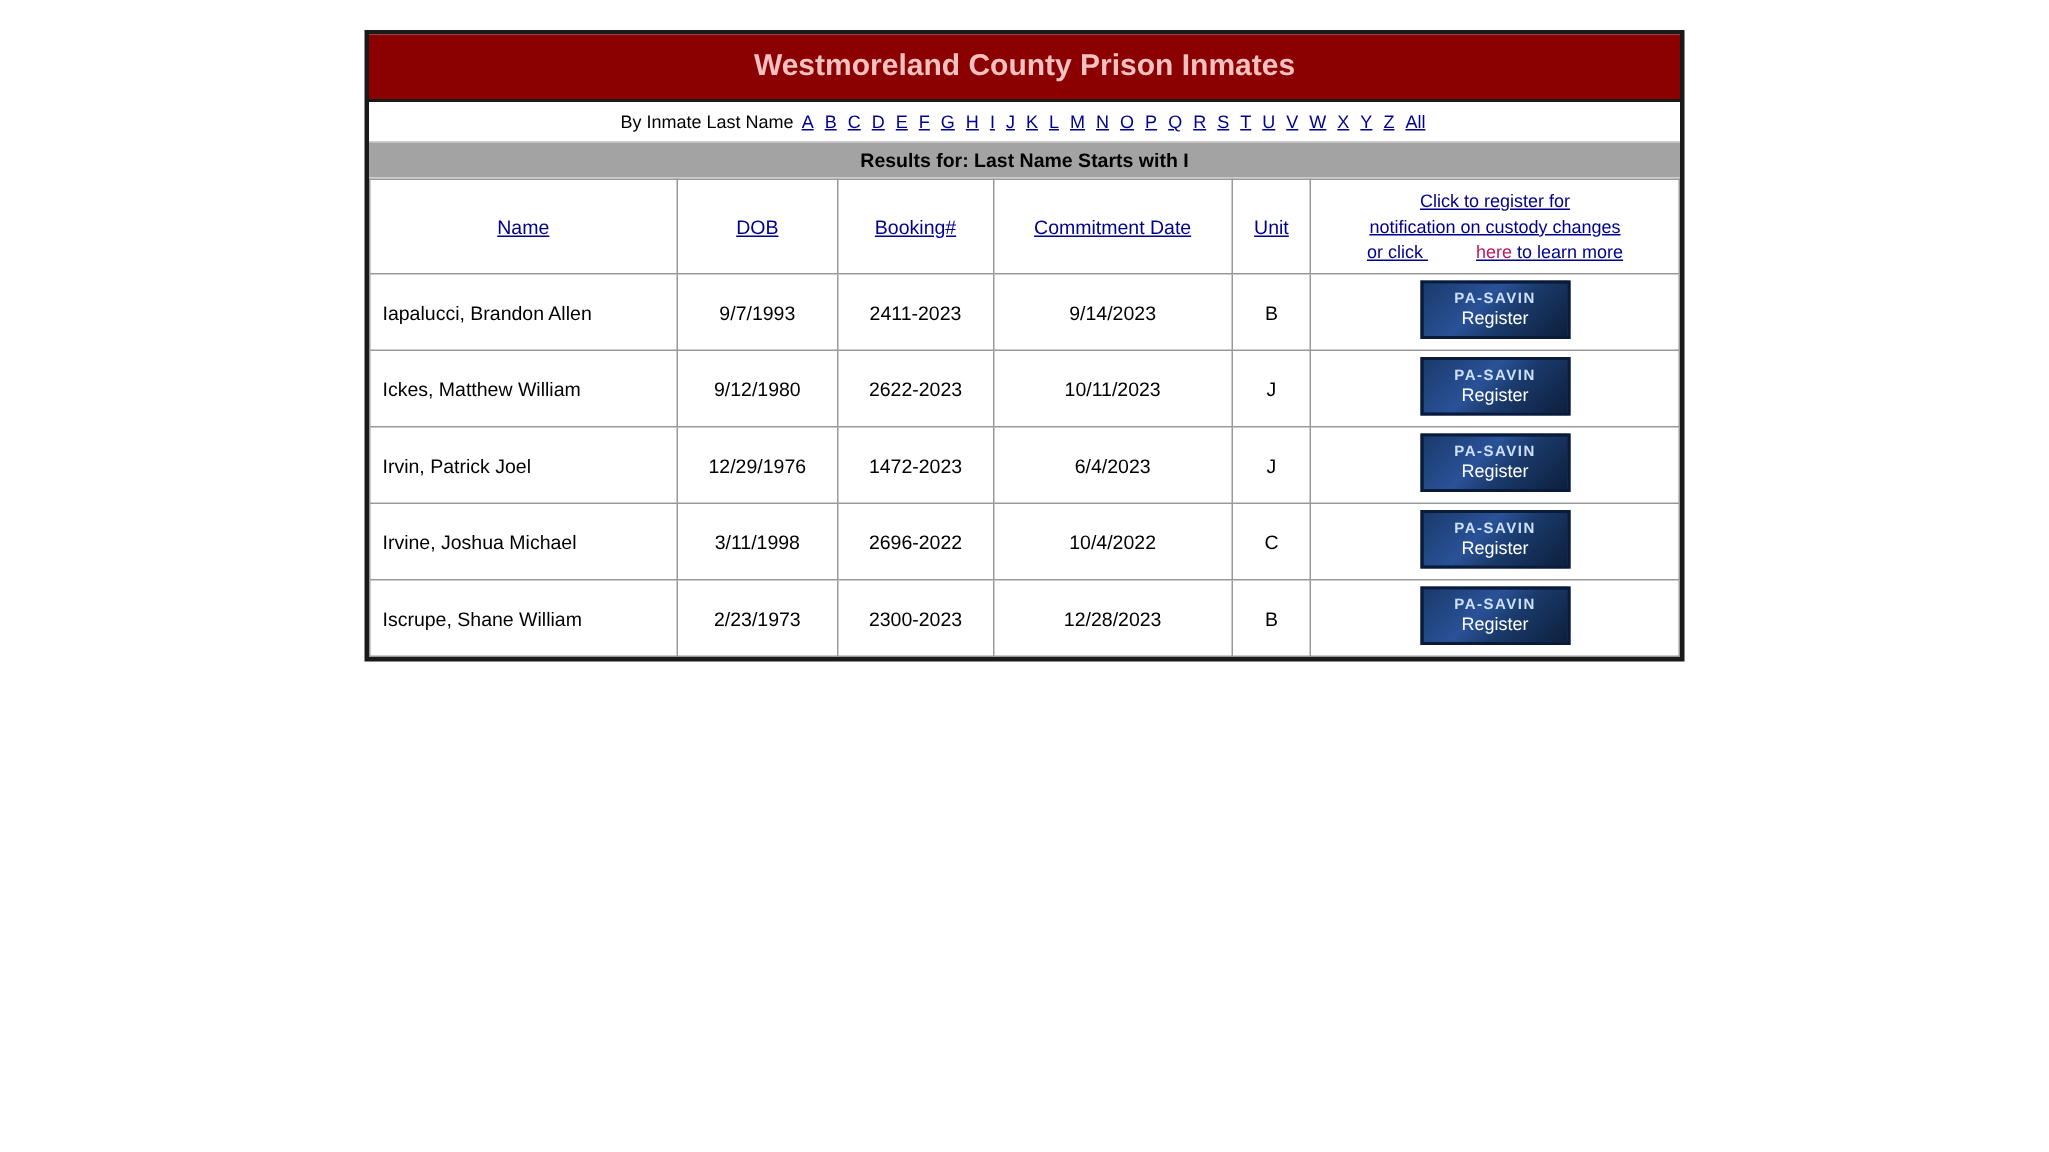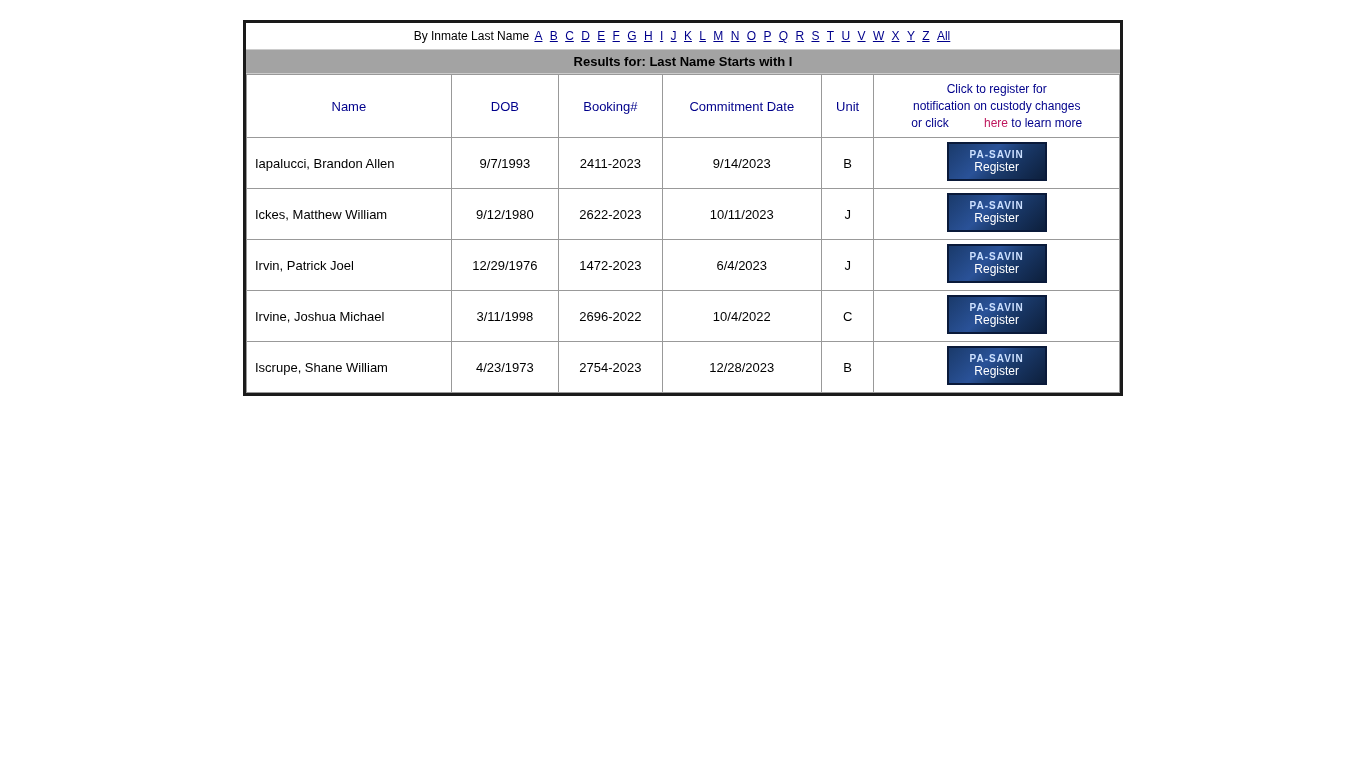--- a/index.html
+++ b/index.html
@@ -49,20 +49,21 @@
       width: 100%;
       border-collapse: collapse;
       background: #fff;
     }
 
     th {
       border: 1px solid #999;
       padding: 6px 8px;
       text-align: center;
       color: #00008b;
+      text-decoration: underline;
       font-weight: normal;
       cursor: pointer;
       background: #fff;
     }
 
     td {
       border: 1px solid #999;
       padding: 6px 8px;
       text-align: center;
       color: #000;
@@ -113,20 +114,21 @@
       display: block;
     }
 
     tr:nth-child(even) td { background: #fff; }
     tr:nth-child(odd) td { background: #fff; }
   </style>
 </head>
 <body>
 
 <div class="outer-border">
+  <div class="page-title">Westmoreland County Prison Inmates</div>
 
   <div class="alpha-nav">
     <span>By Inmate Last Name</span>
     
     <span id="alpha-links"><a href="#">A</a> <a href="#">B</a> <a href="#">C</a> <a href="#">D</a> <a href="#">E</a> <a href="#">F</a> <a href="#">G</a> <a href="#">H</a> <a href="#">I</a> <a href="#">J</a> <a href="#">K</a> <a href="#">L</a> <a href="#">M</a> <a href="#">N</a> <a href="#">O</a> <a href="#">P</a> <a href="#">Q</a> <a href="#">R</a> <a href="#">S</a> <a href="#">T</a> <a href="#">U</a> <a href="#">V</a> <a href="#">W</a> <a href="#">X</a> <a href="#">Y</a> <a href="#">Z</a> <a href="#">All</a> </span>
   </div>
 
   <div class="results-header">Results for: Last Name Starts with I</div>
 
   <table>
@@ -170,21 +172,21 @@
         <tr>
           <td>Irvine, Joshua Michael</td>
           <td>3/11/1998</td>
           <td>2696-2022</td>
           <td>10/4/2022</td>
           <td>C</td>
           <td style="text-align: center; padding: 4px;"><div class="pa-savin-btn"><span class="btn-top">PA-SAVIN</span><span class="btn-bottom">Register</span></div></td>
         </tr>
         <tr>
           <td>Iscrupe, Shane William</td>
-          <td>4/23/1973</td>
-          <td>2754-2023</td>
+          <td>2/23/1973</td>
+          <td>2300-2023</td>
           <td>12/28/2023</td>
           <td>B</td>
           <td style="text-align: center; padding: 4px;"><div class="pa-savin-btn"><span class="btn-top">PA-SAVIN</span><span class="btn-bottom">Register</span></div></td>
         </tr>
       </tbody>
   </table>
 </div>
 
 </body></html>

